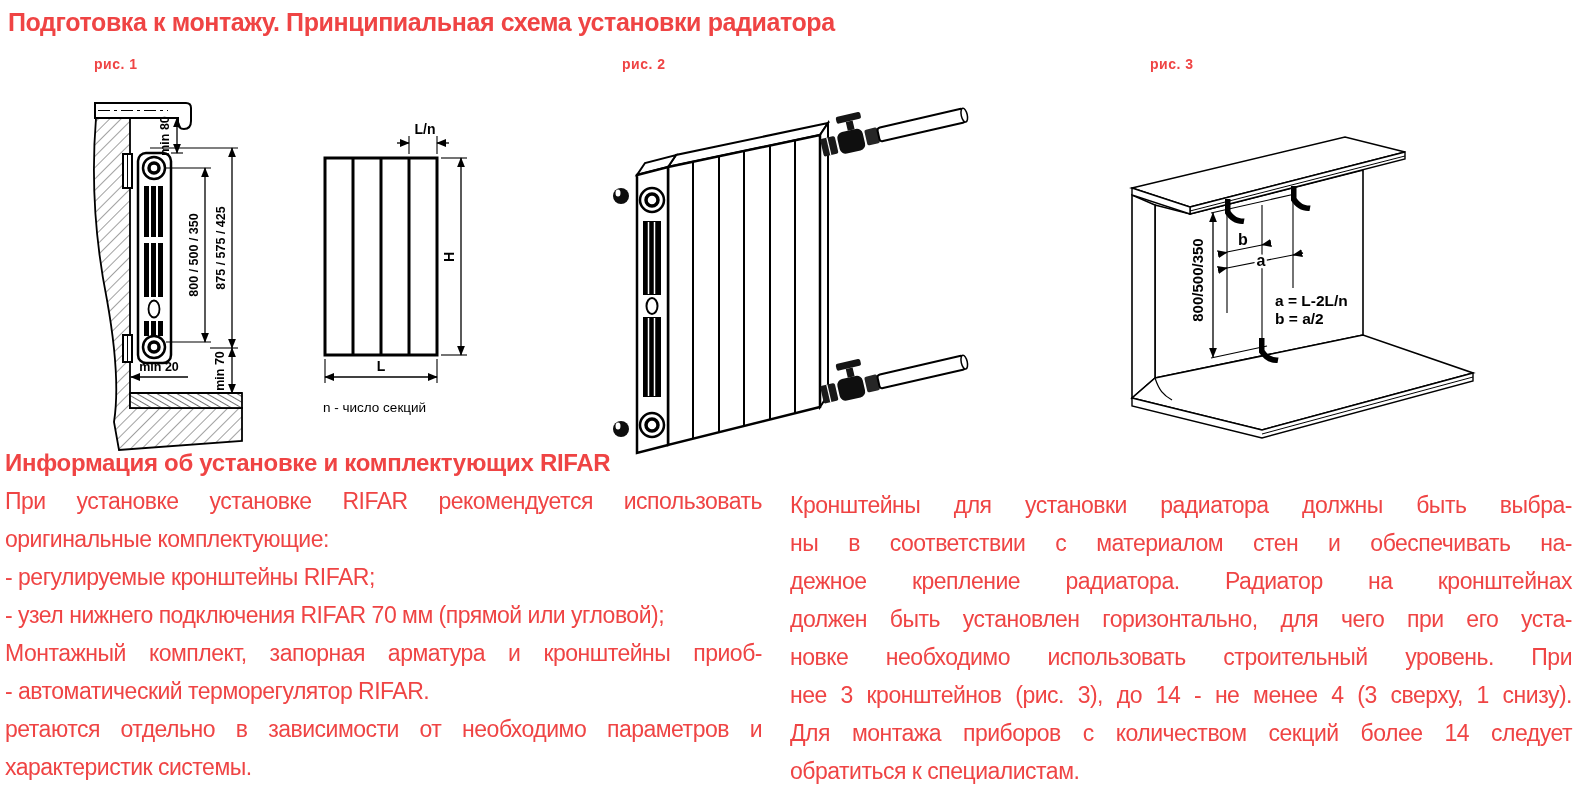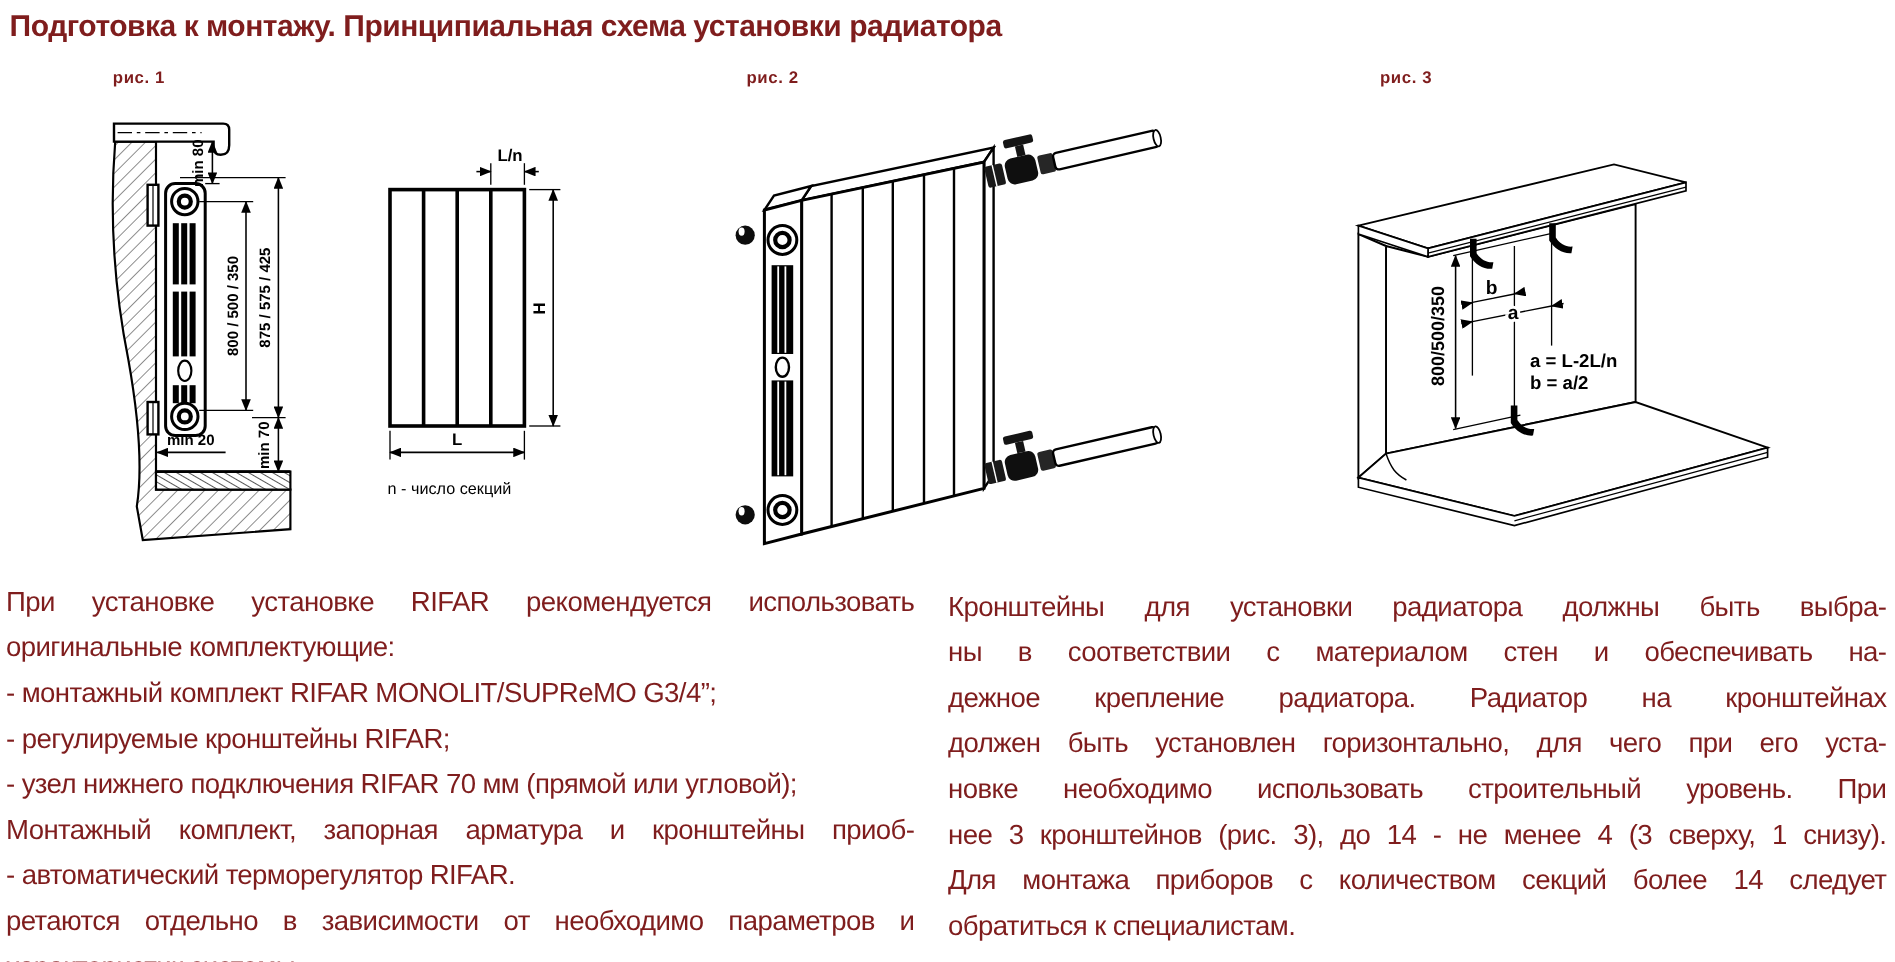--- a/index.html
+++ b/index.html
@@ -1,17 +1,17 @@
 <!DOCTYPE html>
 <html><head>
 <meta charset="utf-8">
 <style>
   html,body{margin:0;padding:0;background:#fff;}
   .page{position:relative;width:1579px;height:802px;background:#fff;overflow:hidden;
-        font-family:"Liberation Sans",sans-serif;color:#7f1d1d;}
+        font-family:"Liberation Sans",sans-serif;color:#ef4444;}
   .title{position:absolute;left:8px;top:8px;font-size:25px;font-weight:bold;letter-spacing:-0.4px;white-space:nowrap;}
   .figlabel{position:absolute;font-size:14px;font-weight:bold;letter-spacing:0.5px;white-space:nowrap;}
   #fl1{left:94px;top:56px;} #fl2{left:622px;top:56px;} #fl3{left:1150px;top:56px;}
   .sec-head{position:absolute;left:5px;top:449px;font-size:24px;font-weight:bold;letter-spacing:-0.3px;white-space:nowrap;}
   .col{position:absolute;font-size:23px;line-height:38px;letter-spacing:-0.5px;}
   .col .ln{height:38px;overflow:visible;white-space:nowrap;}
   .col .jl{white-space:normal;text-align:justify;text-align-last:justify;}
   #leftcol{left:5px;top:482px;width:757px;}
   #rightcol{left:790px;top:486px;width:782px;}
   .figsvg{position:absolute;}
@@ -224,25 +224,25 @@
 
     <line class="dimline" x1="103" y1="175" x2="112" y2="173" marker-end="url(#ar)"></line>
     <line class="dimline" x1="188" y1="158" x2="178" y2="160" marker-end="url(#ar)"></line>
     <line class="ext" x1="112" y1="173" x2="178" y2="160"></line>
     <text x="146" y="171" text-anchor="middle" font-weight="bold" font-size="16" style="paint-order:stroke;stroke:#fff;stroke-width:5">a</text>
 
     <text x="160" y="211" font-weight="bold" font-size="15.5">a = L-2L/n</text>
     <text x="160" y="229" font-weight="bold" font-size="15.5">b = a/2</text>
   </svg>
 
+  <div class="sec-head">Информация об установке и комплектующих RIFAR</div>
 
   <div class="col" id="leftcol">
     <div class="ln jl">При установке установке RIFAR рекомендуется использовать</div>
     <div class="ln">оригинальные комплектующие:</div>
-    <div class="ln">- монтажный комплект RIFAR MONOLIT/SUPReMO G3/4”;</div>
     <div class="ln">- регулируемые кронштейны RIFAR;</div>
     <div class="ln">- узел нижнего подключения RIFAR 70 мм (прямой или угловой);</div>
     <div class="ln jl">Монтажный комплект, запорная арматура и кронштейны приоб-</div>
     <div class="ln">- автоматический терморегулятор RIFAR.</div>
     <div class="ln jl">ретаются отдельно в зависимости от необходимо параметров и</div>
     <div class="ln">характеристик системы.</div>
   </div>
 
   <div class="col" id="rightcol">
     <div class="ln jl">Кронштейны для установки радиатора должны быть выбра-</div>

